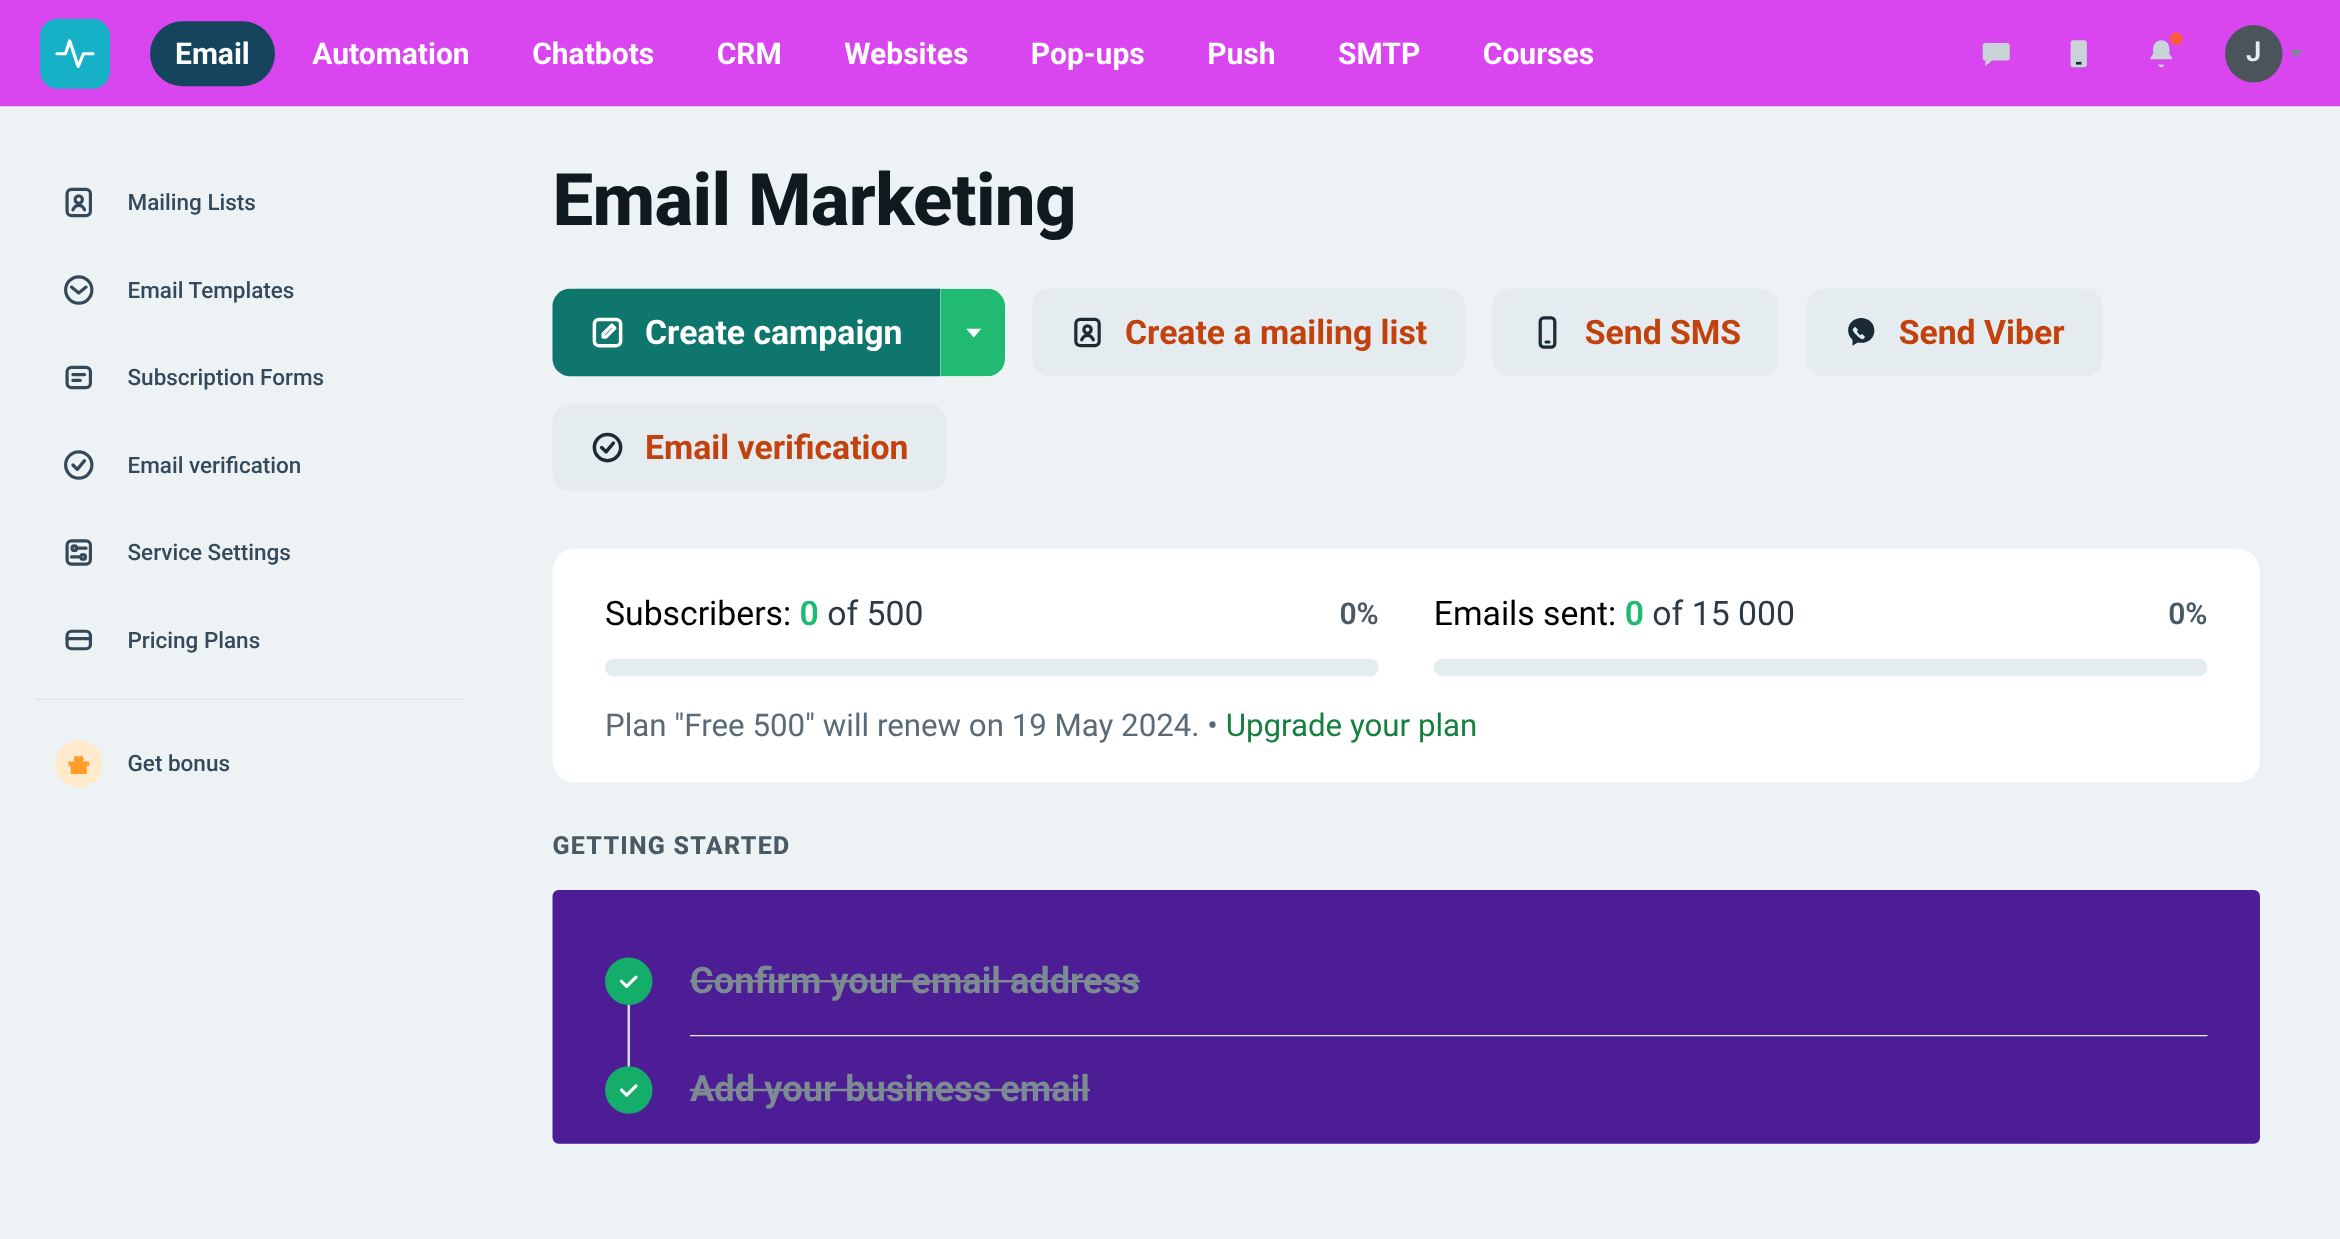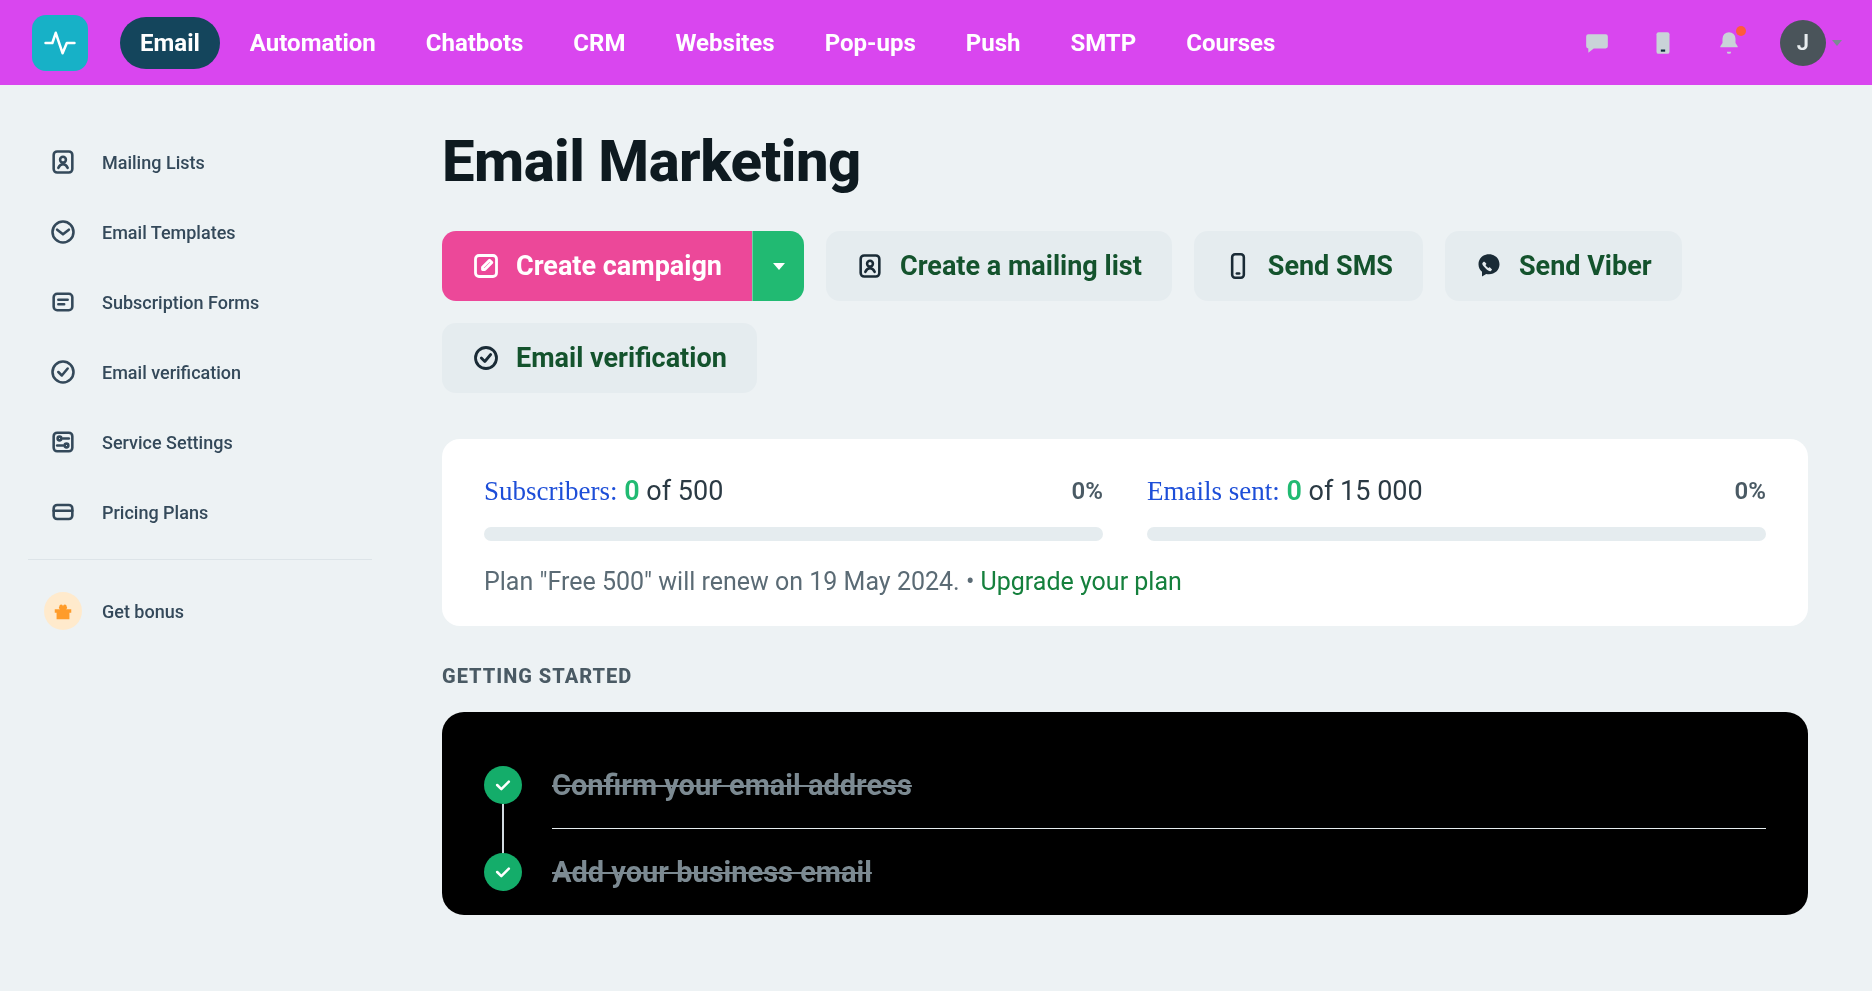--- a/index.html
+++ b/index.html
@@ -30,40 +30,40 @@
   .bonus-icon { width:38px; height:38px; border-radius:50%; background:#ffeacc; display:flex; align-items:center; justify-content:center; color:#ff9c2a; margin-left:-4px; }
   .bonus-icon svg { width:22px; height:22px; fill:currentColor; }
   .side-item.bonus { gap:20px; }
 
   
   .main { flex:1; padding:42px 64px 0 42px; overflow:auto; }
   .page-title { font-size:58px; font-weight:800; color:#0e1a20; letter-spacing:-0.5px; margin-bottom:36px; }
   .actions { display:flex; flex-wrap:wrap; gap:22px; margin-bottom:46px; }
   .btn { height:70px; border-radius:14px; display:flex; align-items:center; gap:16px; padding:0 30px; font-size:27px; font-weight:700; cursor:pointer; }
   .btn-primary-group { display:flex; }
-  .btn-primary { background:#ec4899; color:#fff; border-top-right-radius:0; border-bottom-right-radius:0; }
+  .btn-primary { background:#0f766e; color:#fff; border-top-right-radius:0; border-bottom-right-radius:0; }
   .btn-primary-caret { width:52px; background:#21ba72; border-top-right-radius:14px; border-bottom-right-radius:14px; display:flex; align-items:center; justify-content:center; cursor:pointer; border-left:1px solid rgba(255,255,255,0.35); }
   .btn-primary-caret::after { content:""; width:0; height:0; border-left:6px solid transparent; border-right:6px solid transparent; border-top:7px solid #fff; }
-  .btn-secondary { background:#e5ecef; color:#14532d; }
+  .btn-secondary { background:#e5ecef; color:#c2410c; }
   .btn svg { width:28px; height:28px; }
 
   .stats-card { background:#fff; border-radius:18px; padding:36px 42px 30px 42px; margin-bottom:38px; }
   .stats-row { display:flex; gap:44px; }
   .stat { flex:1; position:relative; }
   .stat-top { display:flex; justify-content:space-between; align-items:center; font-size:27px; color:#2b3a44; margin-bottom:20px; }
-  .stat-label { color:#1d4ed8;font-family:Liberation Serif, serif; }
+  .stat-label { color:#000000; }
   .stat-value { color:#21ba72; font-weight:600; }
   .stat-pct { font-size:24px; color:#4a5a64; font-weight:600; }
   .stat-bar { height:14px; background:#e5ecef; border-radius:8px; }
   .plan-line { margin-top:26px; font-size:25px; color:#5b6b75; }
   .plan-link { color:#15803d; cursor:pointer; }
 
   .section-title { font-size:20px; font-weight:800; letter-spacing:1px; color:#4a5a64; margin-bottom:24px; }
 
-  .checklist-card { background:#000000; border-radius:22px; padding:30px 42px 0 42px; }
+  .checklist-card { background:#4c1d95; border-radius:5px; padding:30px 42px 0 42px; }
   .check-item { display:flex; align-items:center; gap:30px; padding:24px 0; position:relative; }
   .check-circle { width:38px; height:38px; border-radius:50%; background:#14ad6a; display:flex; align-items:center; justify-content:center; flex-shrink:0; }
   .check-circle svg { width:20px; height:20px; fill:none; stroke:#fff; stroke-width:3; stroke-linecap:round; stroke-linejoin:round; }
   .check-text { font-size:29px; font-weight:700; color:#7c8a92; text-decoration:line-through; }
   .check-divider { height:1px; background:#e5ecef; margin-left:68px; }
   .check-connector { position:absolute; left:18px; top:62px; width:2px; height:80px; background:#d2dbe0; }
 </style>
 </head>
 <body>
 

